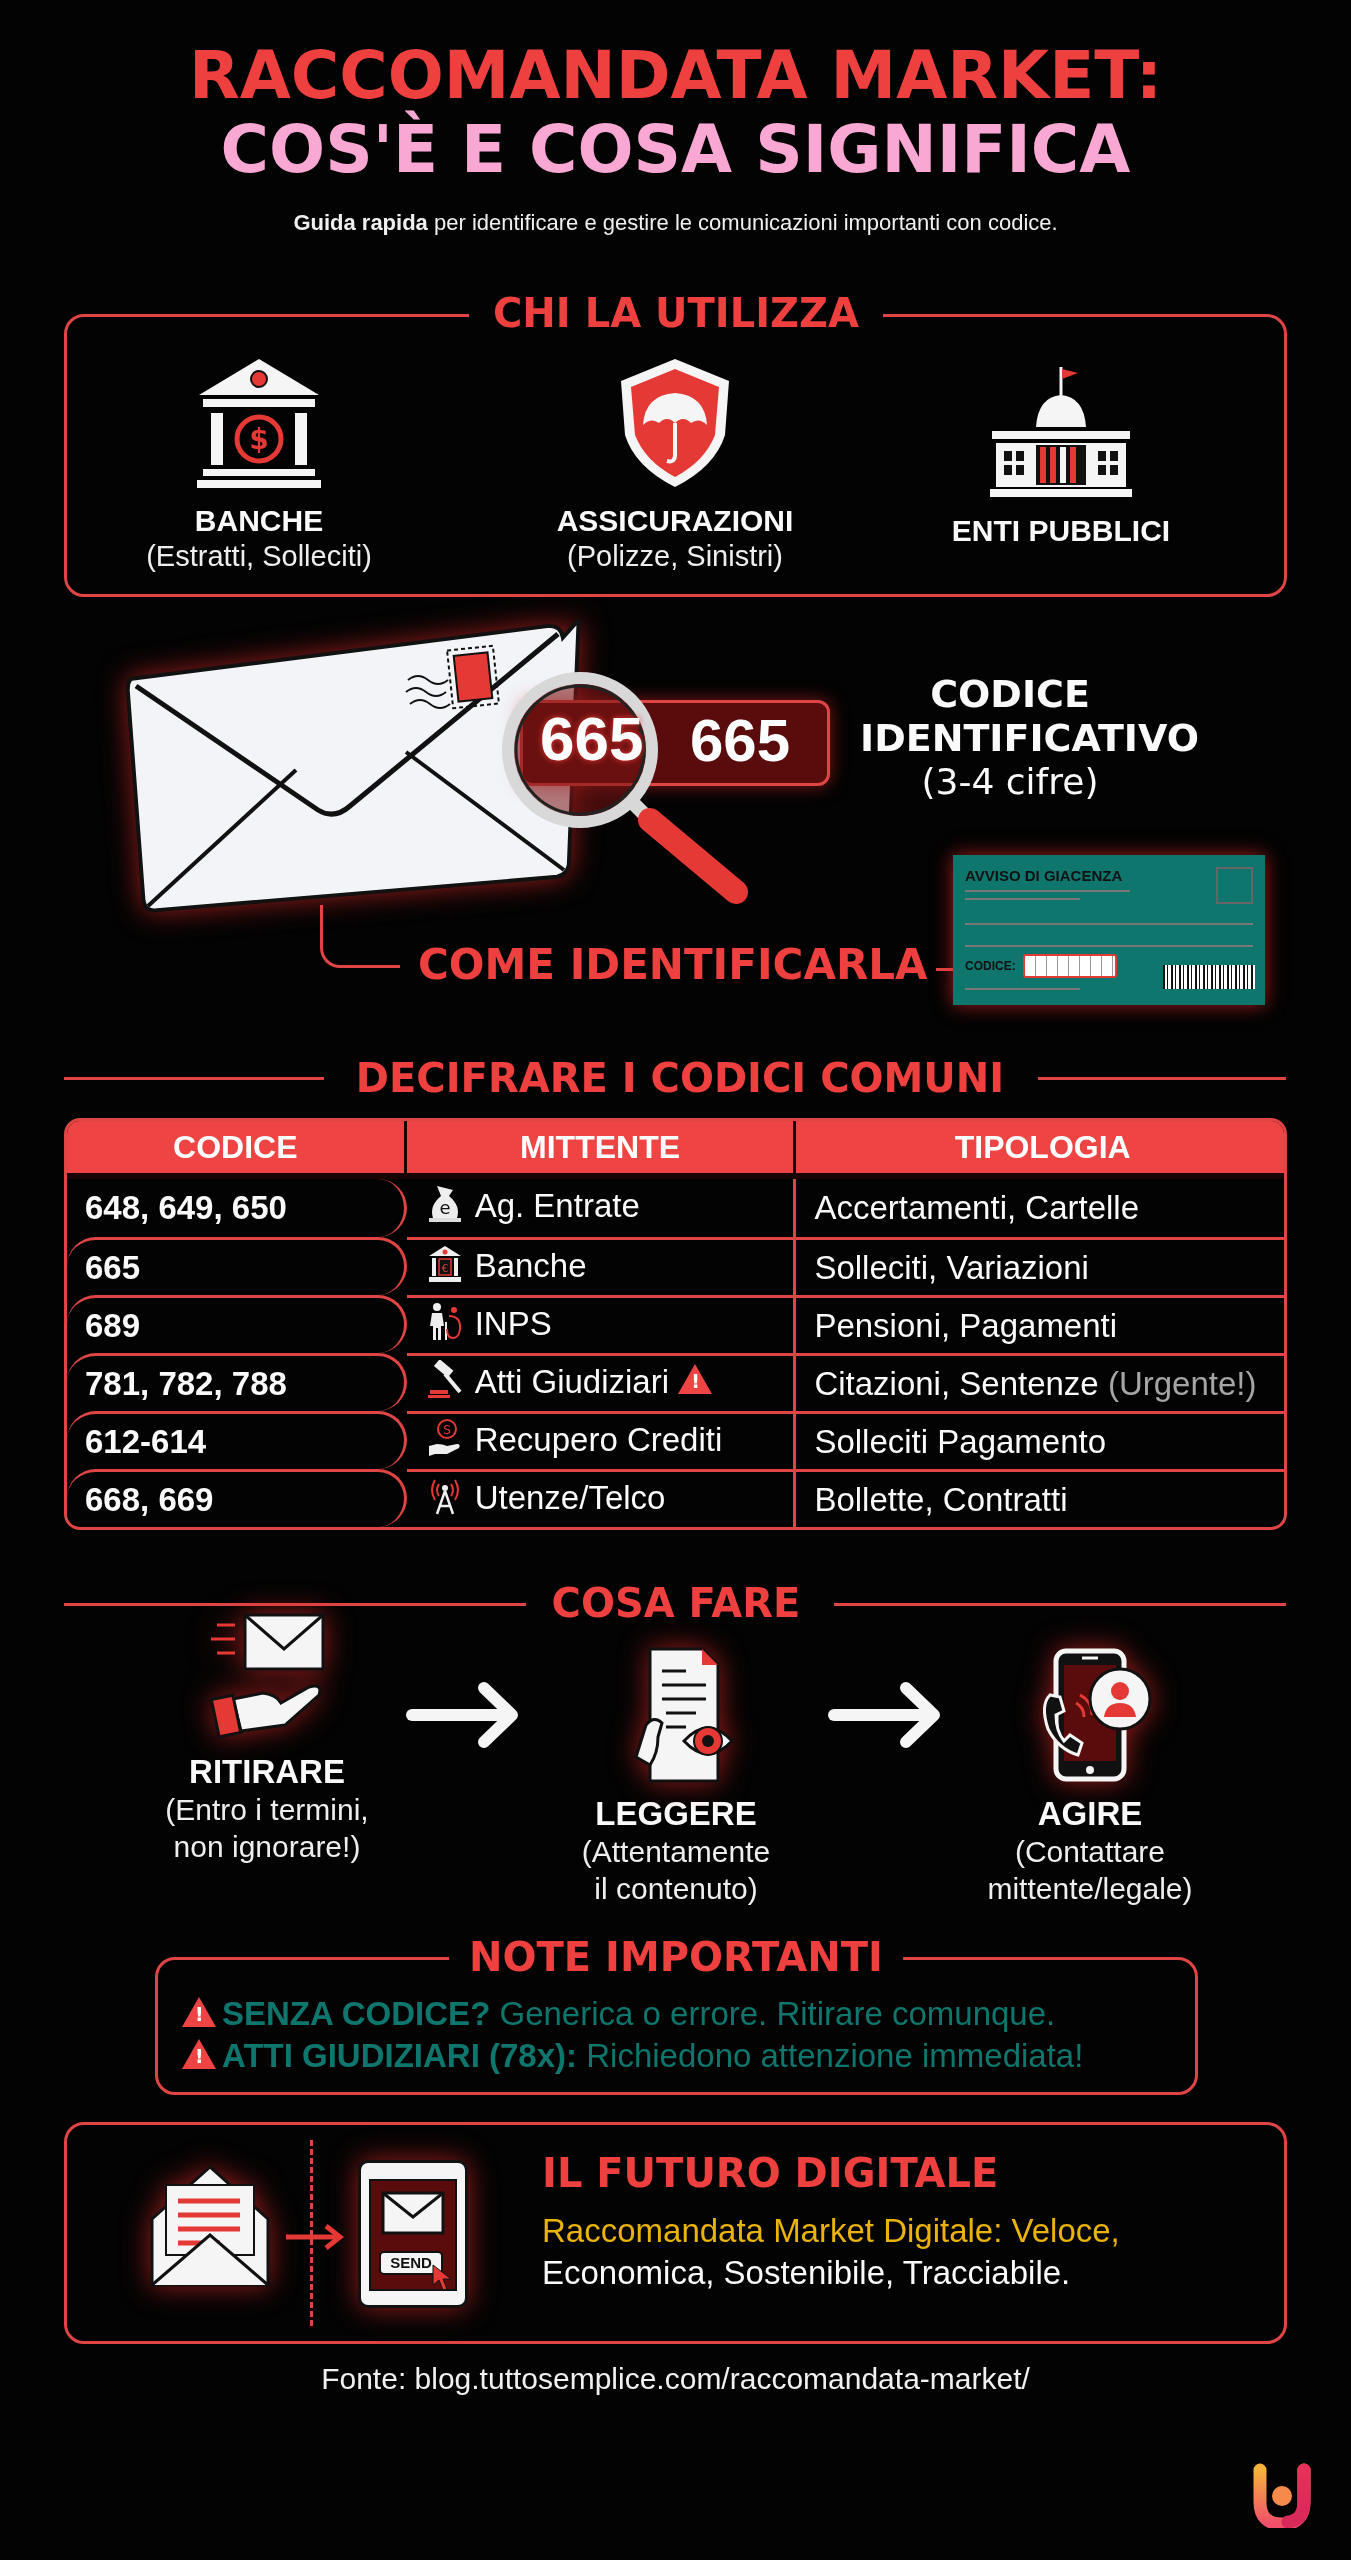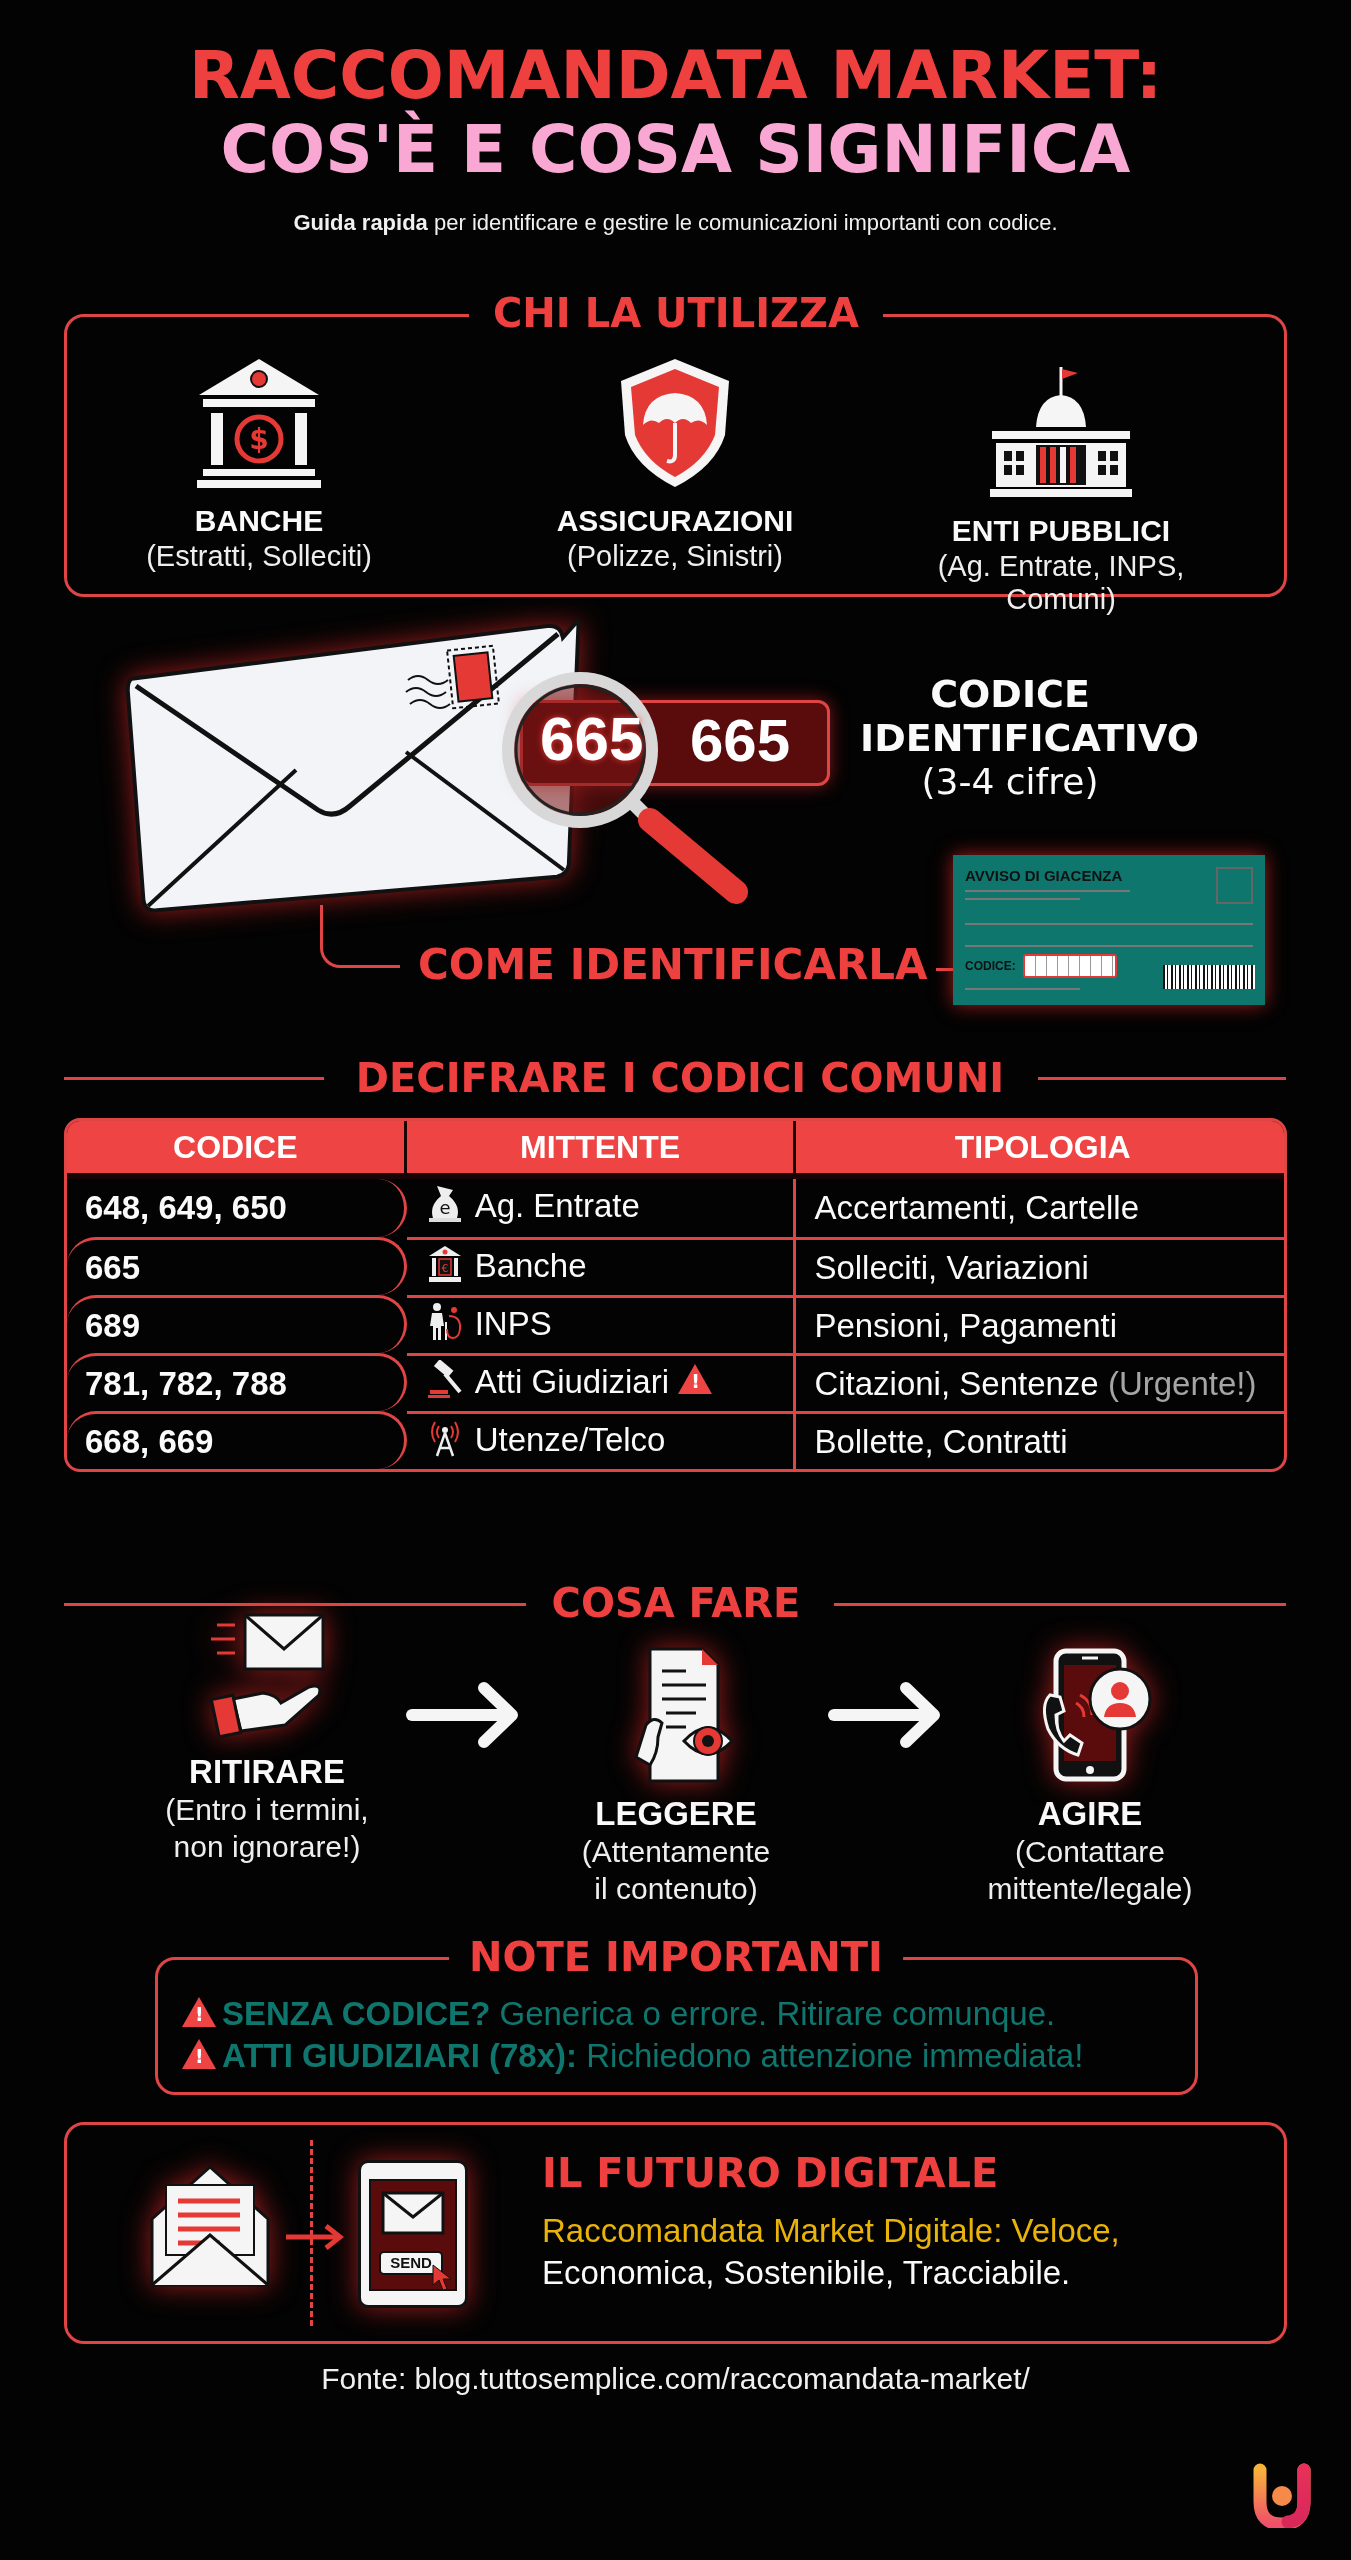--- a/index.html
+++ b/index.html
@@ -94,21 +94,20 @@
     <rect x="112" y="100" width="8" height="10" fill="#111"></rect>
       <rect x="124" y="100" width="8" height="10" fill="#111"></rect>
     <rect x="50" y="80" width="50" height="40" fill="#111"></rect>
     <rect x="54" y="82" width="6" height="36" fill="#e53935"></rect>
       <rect x="64" y="82" width="6" height="36" fill="#e53935"></rect>
     <rect x="74" y="82" width="6" height="36" fill="#f5f5f5"></rect>
       <rect x="84" y="82" width="6" height="36" fill="#e53935"></rect>
     <rect x="4" y="124" width="142" height="8" fill="#f5f5f5"></rect>
   </svg>
   <div class="who-name" style="margin-top:10px;">ENTI PUBBLICI</div>
-  <div class="who-sub">(Ag. Entrate, INPS, Comuni)</div>
 </div>
 
 <svg class="abs glow" style="left:118px; top:620px;" width="470" height="300" viewBox="0 0 470 300">
   <path d="M14,60 L440,6 Q452,6 454,18 L470,0 L460,250 Q458,260 448,262 L40,296 Q28,298 26,286 L10,72 Q10,62 14,60 Z" fill="#f2f4f8" stroke="#111" stroke-width="4" transform="scale(0.98)"></path>
   <path d="M18,66 L200,190 Q216,200 232,186 L440,14" fill="none" stroke="#111" stroke-width="5"></path>
   <path d="M30,286 L178,150" fill="none" stroke="#111" stroke-width="4"></path>
   <path d="M446,250 L288,132" fill="none" stroke="#111" stroke-width="4"></path>
   <rect x="338" y="34" width="34" height="46" fill="#e53935" stroke="#111" stroke-width="2" transform="rotate(-6 355 57)"></rect>
   <rect x="332" y="28" width="46" height="58" fill="none" stroke="#111" stroke-width="2" stroke-dasharray="4 3" transform="rotate(-6 355 57)"></rect>
   <path d="M290,60 Q300,52 310,60 Q320,68 330,60 M288,72 Q298,64 308,72 Q318,80 328,72 M292,84 Q302,76 312,84 Q322,92 332,84" fill="none" stroke="#111" stroke-width="2"></path>
@@ -202,20 +201,29 @@
       </tr>
       <tr>
         <td class="c">781, 782, 788</td>
         <td><span class="ico"><svg width="36" height="40" viewBox="0 0 36 40">
                 <rect x="8" y="4" width="18" height="9" fill="#eee" transform="rotate(40 17 8)"></rect>
                 <line x1="18" y1="14" x2="33" y2="32" stroke="#eee" stroke-width="4"></line>
                 <rect x="3" y="30" width="18" height="4" fill="#e53935"></rect>
                 <rect x="1" y="35" width="22" height="3" fill="#e53935"></rect>
               </svg></span><span>Atti Giudiziari</span> <span class="warn"></span></td>
         <td><span>Citazioni, Sentenze</span> <span class="urgent">(Urgente!)</span></td>
+      </tr>
+      <tr>
+        <td class="c">612-614</td>
+        <td><span class="ico"><svg width="36" height="40" viewBox="0 0 36 40">
+                <circle cx="20" cy="11" r="9" fill="none" stroke="#e53935" stroke-width="2"></circle>
+                <text x="20" y="16" text-anchor="middle" font-size="12" fill="#e53935" font-family="DejaVu Sans, sans-serif">S</text>
+                <path d="M2,28 L10,26 Q16,26 20,28 L30,26 Q34,26 32,30 L20,36 L8,36 L2,38 Z" fill="#eee"></path>
+              </svg></span><span>Recupero Crediti</span></td>
+        <td>Solleciti Pagamento</td>
       </tr>
       <tr>
         <td class="c">668, 669</td>
         <td><span class="ico"><svg width="36" height="40" viewBox="0 0 36 40">
                 <path d="M8,4 Q2,14 8,24 M12,8 Q8,14 12,20 M28,4 Q34,14 28,24 M24,8 Q28,14 24,20" fill="none" stroke="#e53935" stroke-width="2"></path>
                 <circle cx="18" cy="12" r="3" fill="#eee"></circle>
                 <path d="M18,15 L10,38 M18,15 L26,38 M13,30 L23,30" stroke="#eee" stroke-width="2.5" fill="none"></path>
               </svg></span><span>Utenze/Telco</span></td>
         <td>Bollette, Contratti</td>
       </tr>

